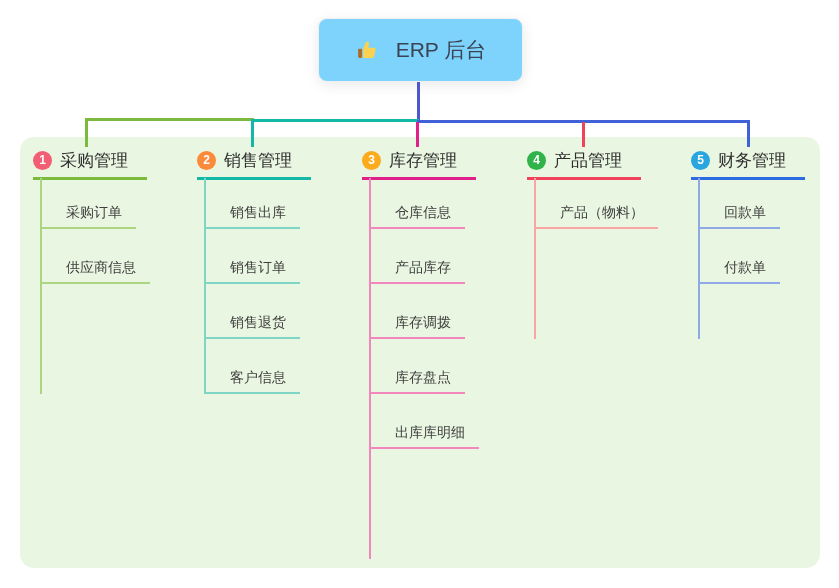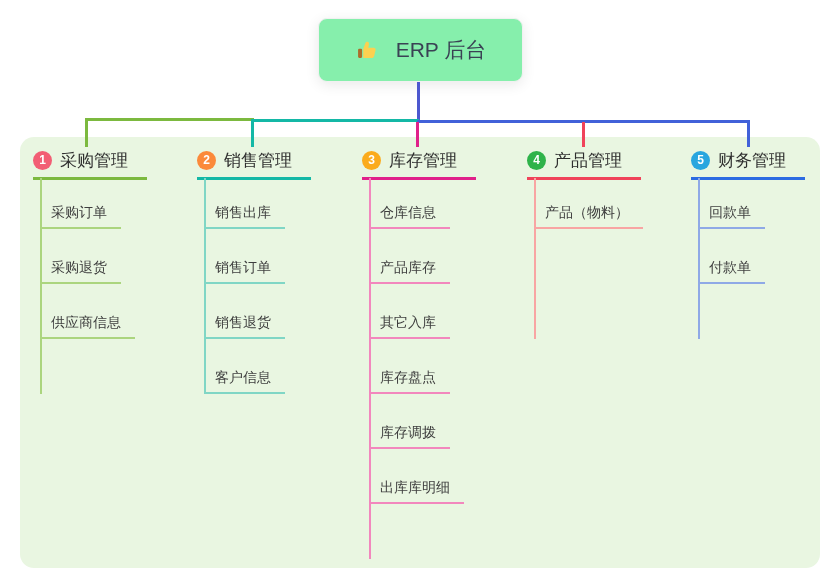--- a/index.html
+++ b/index.html
@@ -8,21 +8,21 @@
     font-family:"Liberation Sans","DejaVu Sans",sans-serif;
     background:#ffffff;
   }
   #panel{
     position:absolute;left:20px;top:137px;width:800px;height:431px;
     border-radius:14px;background:#e9f6e1;
   }
   
   #root-node{
     position:absolute;left:318px;top:18px;width:205px;height:64px;
-    background:#86efac;border:1px solid #f1f1f1;border-radius:9px;
+    background:#7dd3fc;border:1px solid #f1f1f1;border-radius:9px;
     box-shadow:0 3px 14px rgba(0,0,0,.09);
     display:flex;align-items:center;justify-content:center;gap:18px;
     box-sizing:border-box;
   }
   #root-node .root-label{font-size:21px;color:#3a4254;}
   #root-node svg{display:block;}
   
   .line{position:absolute;}
   
   .branch{position:absolute;top:149px;}
@@ -37,21 +37,21 @@
     color:#ffffff;font-size:12px;font-weight:bold;
     display:flex;align-items:center;justify-content:center;flex:0 0 auto;
   }
   .trunk{
     position:absolute;left:7px;top:29px;width:2px;background:var(--light);
   }
   .children{margin-left:7px;}
   .child{
     box-sizing:border-box;width:fit-content;height:55px;
     display:flex;align-items:flex-end;
-    padding:0 14px 5px 11px;border-bottom:2px solid var(--light);
+    padding:0 14px 5px 26px;border-bottom:2px solid var(--light);
     font-size:14px;color:#3e3e3e;white-space:nowrap;cursor:default;font-family:Liberation Serif, serif;
   }
   .child:first-child{height:49px;}
 </style>
 </head>
 <body>
 
 <div id="canvas">
 
   <div id="panel" style="background: rgb(233, 246, 225);"></div>
@@ -79,21 +79,20 @@
   <div class="line" style="left: 582px; top: 122px; width: 3px; height: 25px; background: rgb(240, 67, 90);"></div>
 
   <div class="branch" style="left: 33px; --accent: #7cb93f; --light: #abd57e; --badge: #f25e74;">
     <div class="branch-header">
       <span class="badge">1</span>
       <span>采购管理</span>
     </div>
     <div class="trunk" style="height:216px;"></div>
     <div class="children">
       <div class="child">采购订单</div>
-      <div class="child">采购退货</div>
       <div class="child">供应商信息</div>
     </div>
   </div>
 
   <div class="branch" style="left: 197px; --accent: #14b8a6; --light: #80d6c5; --badge: #fb8a3a;">
     <div class="branch-header">
       <span class="badge">2</span>
       <span>销售管理</span>
     </div>
     <div class="trunk" style="height:216px;"></div>
@@ -107,23 +106,22 @@
 
   <div class="branch" style="left: 362px; --accent: #e0218a; --light: #f287bd; --badge: #fbab1c;">
     <div class="branch-header">
       <span class="badge">3</span>
       <span>库存管理</span>
     </div>
     <div class="trunk" style="height:381px;"></div>
     <div class="children">
       <div class="child">仓库信息</div>
       <div class="child">产品库存</div>
-      <div class="child">其它入库</div>
+      <div class="child">库存调拨</div>
       <div class="child">库存盘点</div>
-      <div class="child">库存调拨</div>
       <div class="child">出库库明细</div>
     </div>
   </div>
 
   <div class="branch" style="left: 527px; --accent: #f0435a; --light: #f8a5a3; --badge: #2fb34a;">
     <div class="branch-header">
       <span class="badge">4</span>
       <span>产品管理</span>
     </div>
     <div class="trunk" style="height:161px;"></div>

